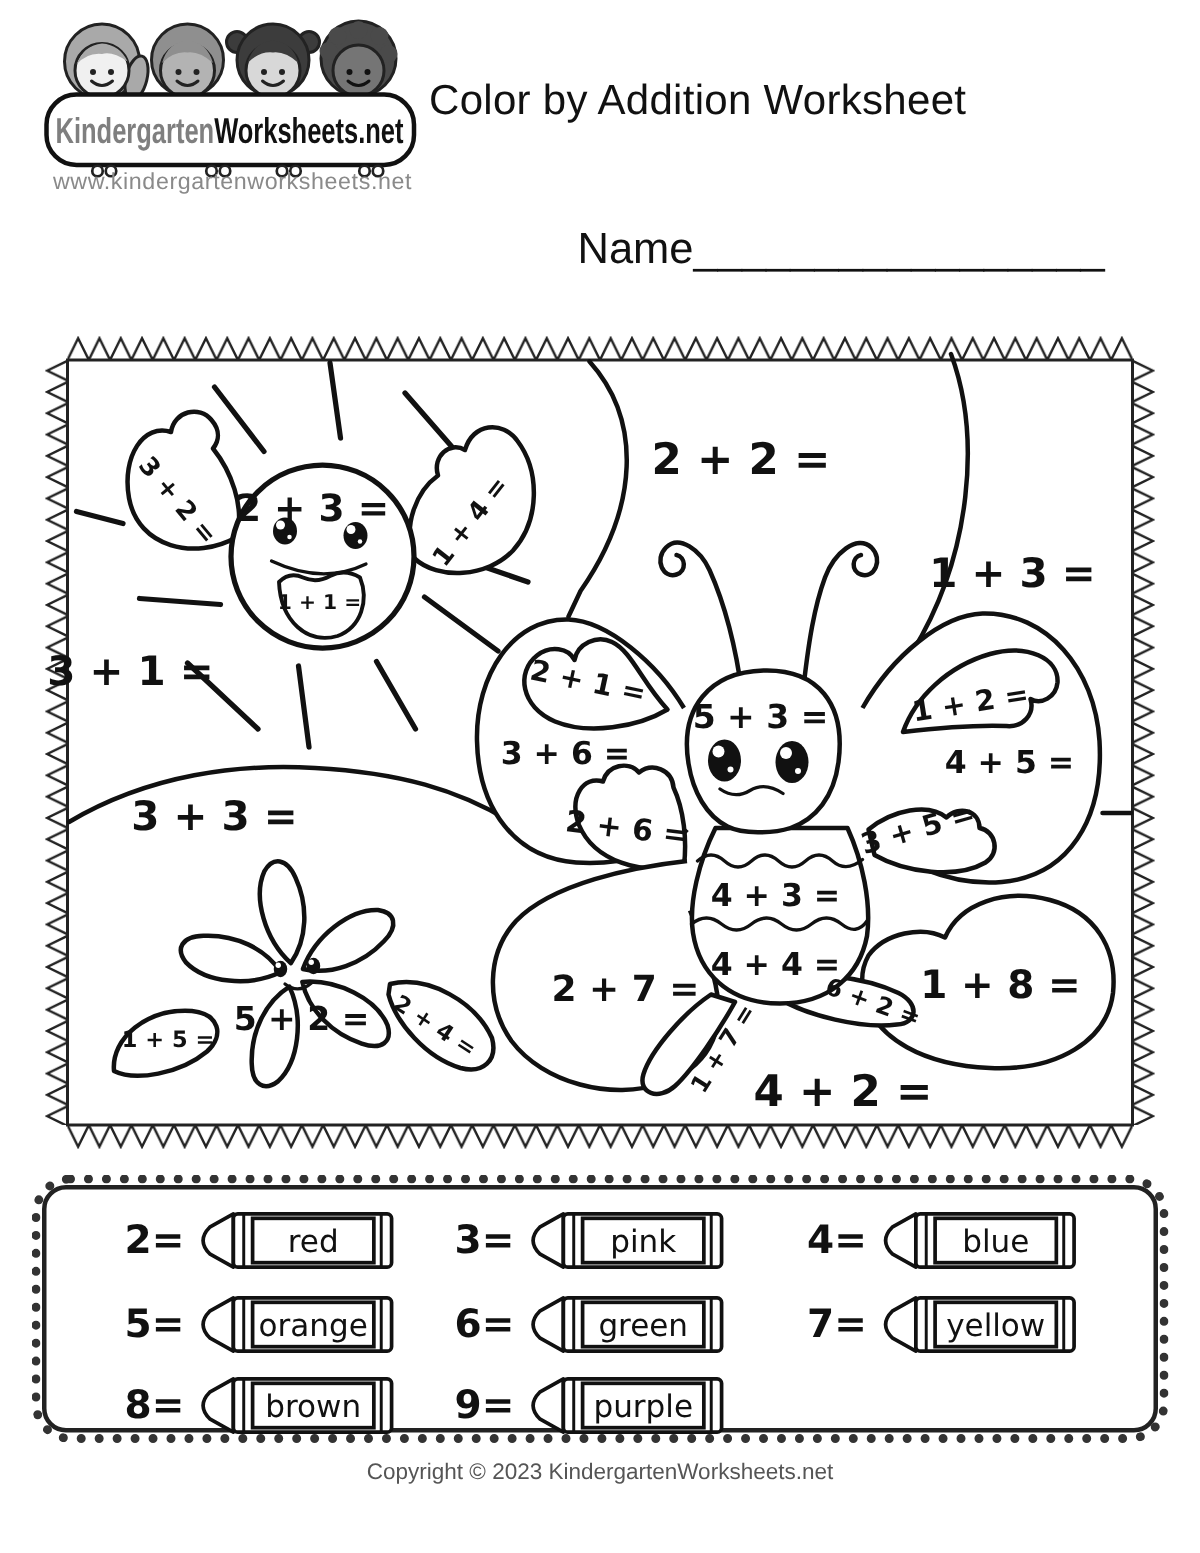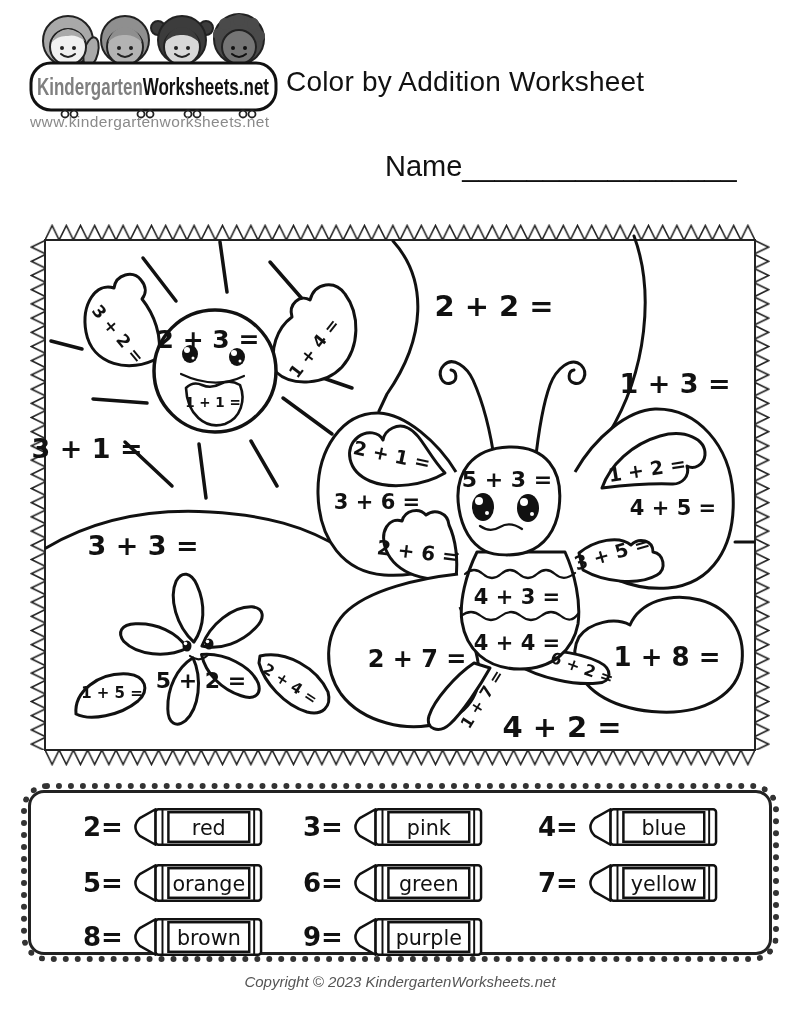--- a/index.html
+++ b/index.html
@@ -1,35 +1,35 @@
 <!DOCTYPE html>
 <html><head>
 <meta charset="utf-8">
 <style>
   html,body{margin:0;padding:0;background:#fff;}
   body{width:800px;height:1035px;position:relative;font-family:"Liberation Sans",sans-serif;overflow:hidden;}
   .abs{position:absolute;}
   
-  #site-url{left:30px;top:113px;width:250px;font-size:15.5px;color:#8a8a8a;letter-spacing:.4px;}
-  #page-title{left:286px;top:66px;width:370px;font-size:28px;color:#111;letter-spacing:.2px;white-space:nowrap;}
+  #site-url{left:30px;top:113px;width:250px;text-align:center;font-size:15.5px;color:#8a8a8a;letter-spacing:.4px;}
+  #page-title{left:286px;top:51px;width:370px;font-size:28px;color:#111;letter-spacing:.2px;white-space:nowrap;}
   #name-line{left:385px;top:150px;font-size:29px;color:#111;white-space:nowrap;}
   
   #picture{left:30px;top:222px;}
   .ln{fill:none;stroke:#111;stroke-width:3;stroke-linecap:round;stroke-linejoin:round;}
   .lnf{fill:#fff;stroke:#111;stroke-width:3;stroke-linejoin:round;}
   .thin{stroke-width:2.2;}
   .eq{font-family:"DejaVu Sans",sans-serif;font-weight:700;fill:#111;text-anchor:middle;dominant-baseline:central;}
   
   #legend{left:28px;top:790px;width:744px;height:165px;border:3px solid #222;border-radius:16px;box-sizing:border-box;}
   #legend::before{content:"";position:absolute;left:-10px;top:-10px;right:-10px;bottom:-10px;border:6px dotted #333;border-radius:26px;}
   .legend-item{position:absolute;display:flex;align-items:center;gap:4px;height:48px;}
   .legend-num{font-family:"DejaVu Sans",sans-serif;font-weight:700;font-size:26px;color:#111;}
   .crayon-label{font-family:"DejaVu Sans",sans-serif;font-size:21px;fill:#111;text-anchor:middle;dominant-baseline:central;}
   
-  #footer{left:0;top:972px;width:800px;text-align:center;color:#555;font-size:15px;line-height:19px;font-style:italic;}
+  #footer{left:0;top:972px;width:800px;text-align:center;color:#555;font-size:15px;line-height:19px;}
   .logo-sign-text{font-family:"Liberation Sans",sans-serif;font-weight:700;font-size:24px;}
 </style>
 </head>
 <body>
 
 <svg class="abs" id="logo" style="left:28px;top:10px" width="252" height="110" viewBox="0 0 252 110">
 
   <g>
     <circle cx="40" cy="31" r="25" fill="#a9a9a9" stroke="#222" stroke-width="2"></circle>
     <ellipse cx="63" cy="42" rx="7" ry="15" fill="#a9a9a9" stroke="#222" stroke-width="2" transform="rotate(14 63 42)"></ellipse>

